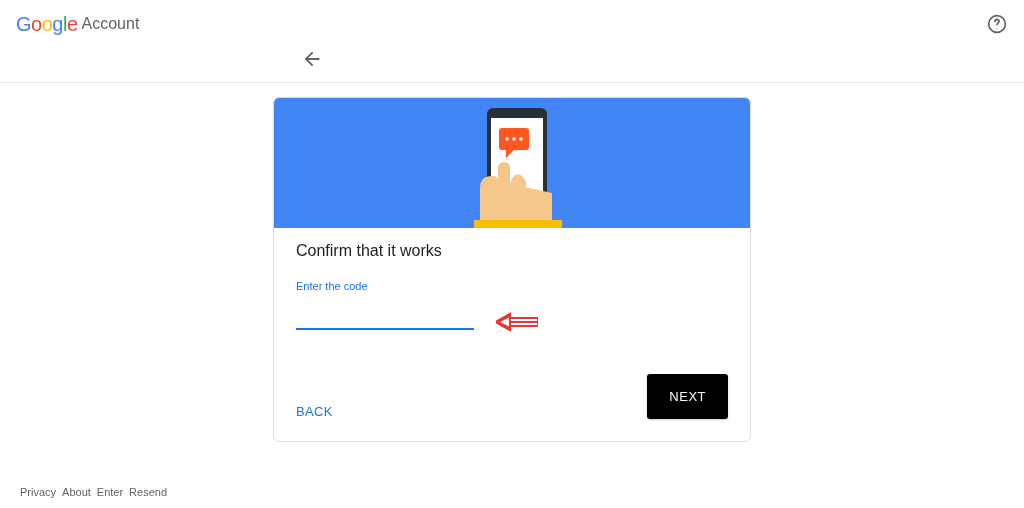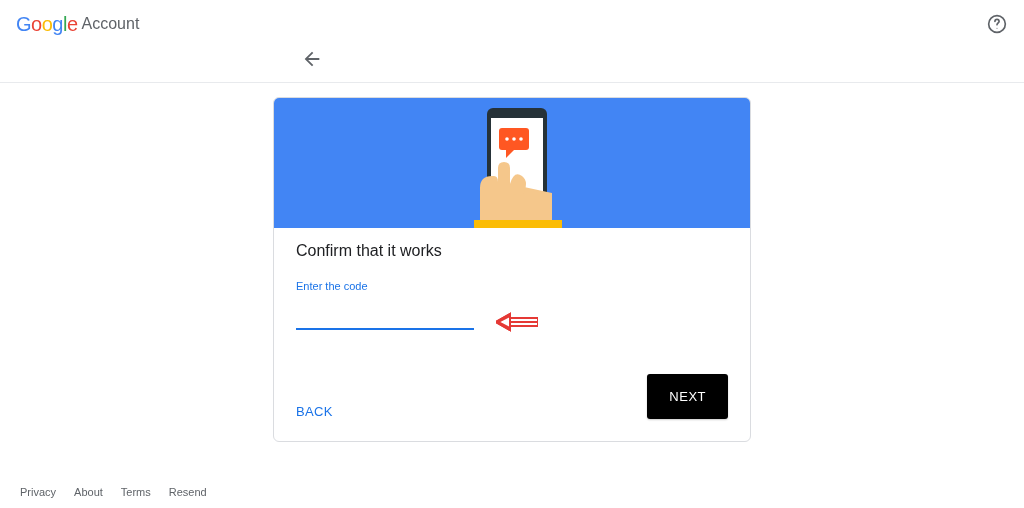--- a/index.html
+++ b/index.html
@@ -38,21 +38,21 @@
     .arrow-annot svg { display:block; }
 
     .didnt { font-size:12px; color:#202124; margin-top:30px; }
     .resend { color:#1a73e8; cursor:pointer; }
 
     .btn-row { display:flex; justify-content:space-between; align-items:flex-end; margin-top:40px; }
     .btn-back { color:#1a73e8; font-size:13px; font-weight:500; letter-spacing:.3px; cursor:pointer; background:none; border:none; }
     .btn-next { background:#000000; color:#fff; font-size:13px; font-weight:500; letter-spacing:.5px; padding:15px 22px; border:none; border-radius:3px; cursor:pointer; box-shadow:0 1px 2px rgba(0,0,0,.2); }
 
     
-    .footer { position:absolute; bottom:10px; left:20px; display:flex; gap:18px; }
+    .footer { position:absolute; bottom:10px; left:20px; display:flex; gap:6px; }
     .footer a { font-size:11px; color:#5f6368; text-decoration:none; cursor:pointer; }
   </style>
 </head>
 <body>
 
 <div class="header">
   <div class="brand">
     <span class="g-logo">
       <span class="g-b">G</span>
         <span class="g-r">o</span>
@@ -123,15 +123,15 @@
     <div class="btn-row">
       <button class="btn-back">BACK</button>
       <button class="btn-next">NEXT</button>
     </div>
   </div>
 </div>
 
 <div class="footer">
   <a>Privacy</a>
   <a>About</a>
-  <a>Terms</a>
+  <a>Enter</a>
   <a>Resend</a>
 </div>
 
 </body></html>

